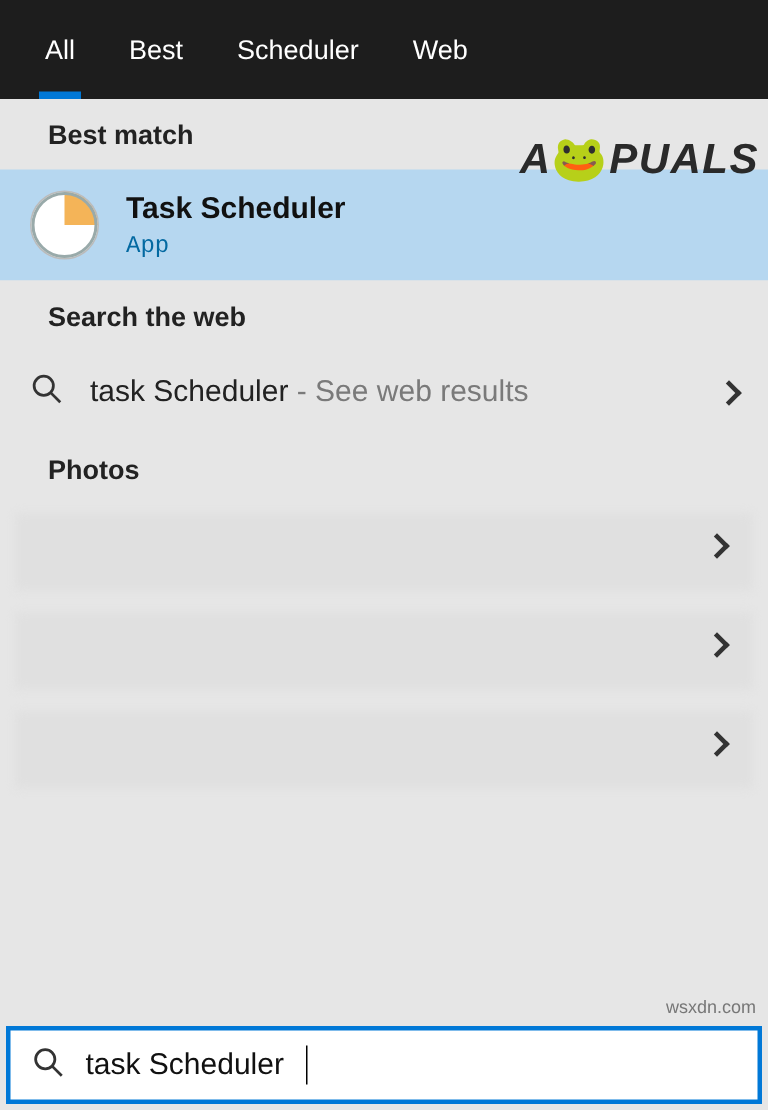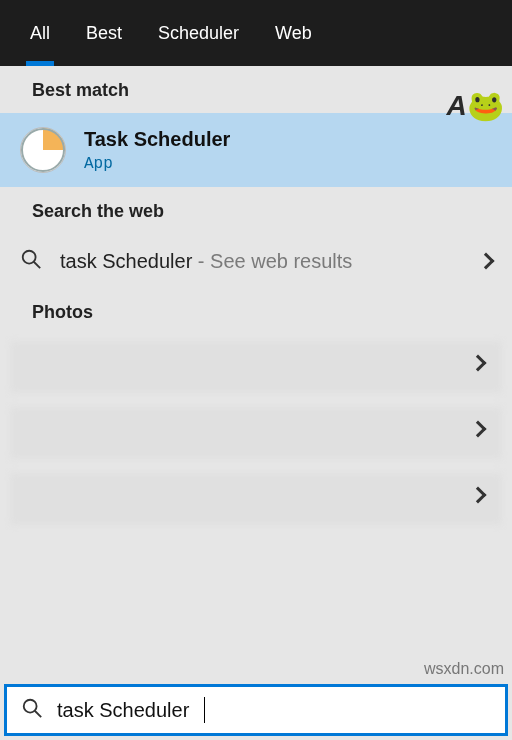--- a/index.html
+++ b/index.html
@@ -128,21 +128,21 @@
     letter-spacing:1px;
     display:flex;
     align-items:center;
     pointer-events:none;
   }
   .watermark .bug { color:#6cbf3c; font-style:normal; font-size:30px; }
 
   .credit {
     position:absolute;
     right:8px; bottom:62px;
-    font-size:16px;
+    font-size:12px;
     color:#777;
     text-align:right;
   }
 
   .searchbox {
     position:absolute;
     left:4px; right:4px; bottom:4px;
     height:52px;
     background:#fff;
     border:3px solid #0078d7;
@@ -212,20 +212,21 @@
   <span class="chev-abs" style="top:22px"></span>
   <div class="blur-block" style="height:52px;margin-top:14px"></div>
   <span class="chev-abs" style="top:88px"></span>
   <div class="blur-block" style="height:52px;margin-top:14px"></div>
   <span class="chev-abs" style="top:154px"></span>
 </div>
 
 <div class="watermark">
   <span>A</span>
     <span class="bug">🐸</span>
+    <span>PUALS</span>
 </div>
 
 <div class="credit">wsxdn.com</div>
 
 <div class="searchbox">
   <span class="search-ico">
     <svg viewBox="0 0 24 24" fill="none" stroke="#333" stroke-width="2">
       <circle cx="10" cy="10" r="7"></circle>
         <line x1="15" y1="15" x2="22" y2="22"></line>
     </svg>

